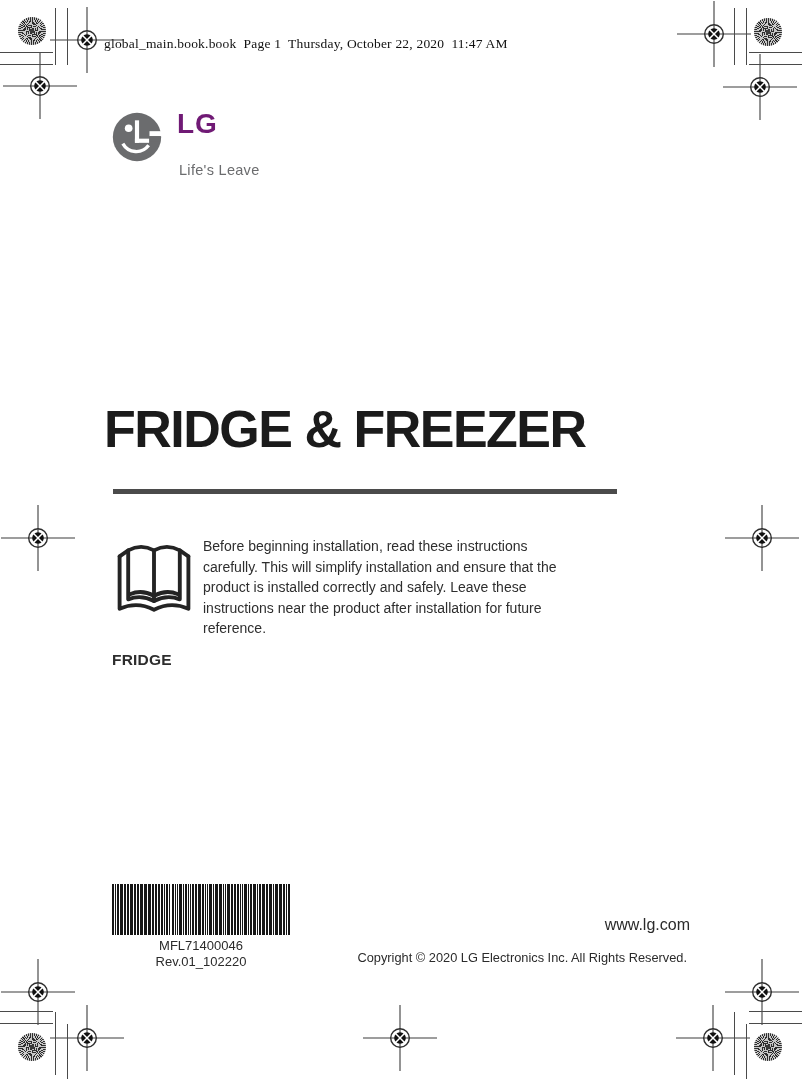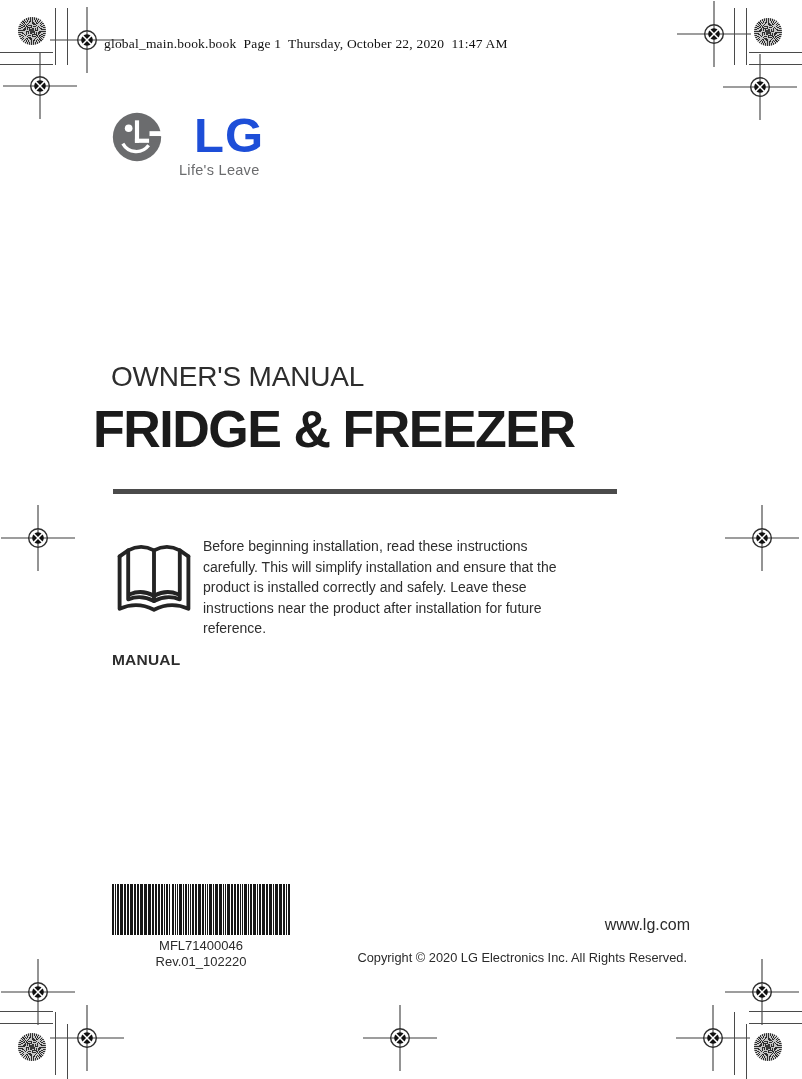--- a/index.html
+++ b/index.html
@@ -17,37 +17,37 @@
     left:104px;top:36px;
     font-family:"Liberation Serif", serif;
     font-size:13.5px;color:#111111;
     white-space:pre;
     letter-spacing:.2px;
   }
 
   
   .logo-mark{left:112px;top:112px;width:50px;height:50px;}
   .brand{
-    left:194px;top:109px;
-    font-size:49px;font-weight:700;color:#1d4ed8;
+    left:177px;top:109px;
+    font-size:28px;font-weight:700;color:#701a75;
     letter-spacing:1px;line-height:1.1;
   }
   .tagline{
     left:179px;top:162px;
     font-size:14.5px;color:#6b6c6e;letter-spacing:.3px;
   }
 
   
   .subtitle{
     left:111px;top:361px;
     font-size:28px;font-weight:500;color:#2d2d2d;
     letter-spacing:-.2px;
   }
   .title{
-    left:93px;top:399px;
+    left:104px;top:399px;
     font-size:52px;font-weight:800;color:#1b1b1b;
     letter-spacing:-1.5px;
   }
   .rule{
     left:113px;top:489px;width:504px;height:5px;
     background:#4b4b4b;
   }
 
   
   .book-icon{left:111px;top:533px;width:86px;height:88px;}
@@ -94,40 +94,39 @@
     <rect x="45" y="23" width="15" height="6" fill="#ffffff"></rect>
     <rect x="45" y="29" width="13" height="6" fill="#6b6c6e"></rect>
     <circle cx="20" cy="19.5" r="4.6" fill="#ffffff"></circle>
     <rect x="27.5" y="10" width="5" height="27" fill="#ffffff"></rect>
     <rect x="27.5" y="32" width="17" height="5" fill="#ffffff"></rect>
     <path d="M13,38 A18.5,18.5 0 0 0 44,40" stroke="#ffffff" stroke-width="4" fill="none"></path>
   </svg>
   <div class="abs brand">LG</div>
   <div class="abs tagline">Life's Leave</div>
 
-  <div class="abs subtitle">OWNER'S MANUAL</div>
   <div class="abs title">FRIDGE &amp; FREEZER</div>
   <div class="abs rule"></div>
 
   <svg class="abs book-icon" viewBox="0 0 100 100" aria-hidden="true">
     <g fill="none" stroke="#242424" stroke-width="4.5" stroke-linejoin="round" stroke-linecap="round">
       <path d="M10,26 V87 Q30,78 50,88 Q70,78 90,87 V26"></path>
       <path d="M10,26 L20,19"></path>
       <path d="M90,26 L80,19"></path>
       <path d="M20,19 Q35,11 50,19 Q65,11 80,19 V76 Q65,70 50,78 Q35,70 20,76 Z" fill="#ffffff"></path>
       <path d="M22,70 Q36,64 50,72 Q64,64 78,70"></path>
       <line x1="50" y1="19" x2="50" y2="78"></line>
     </g>
   </svg>
   <div class="abs notice-text">Before beginning installation, read these instructions
 carefully. This will simplify installation and ensure that the
 product is installed correctly and safely. Leave these
 instructions near the product after installation for future
 reference.</div>
-  <div class="abs language">MANUAL</div>
+  <div class="abs language">FRIDGE</div>
 
   <div class="abs barcode">
       <i style="left:0px;width:2px"></i>
       <i style="left:3px;width:1px"></i>
       <i style="left:5px;width:2px"></i>
       <i style="left:8px;width:3px"></i>
       <i style="left:12px;width:2px"></i>
       <i style="left:15px;width:2px"></i>
       <i style="left:18px;width:3px"></i>
       <i style="left:22px;width:2px"></i>

